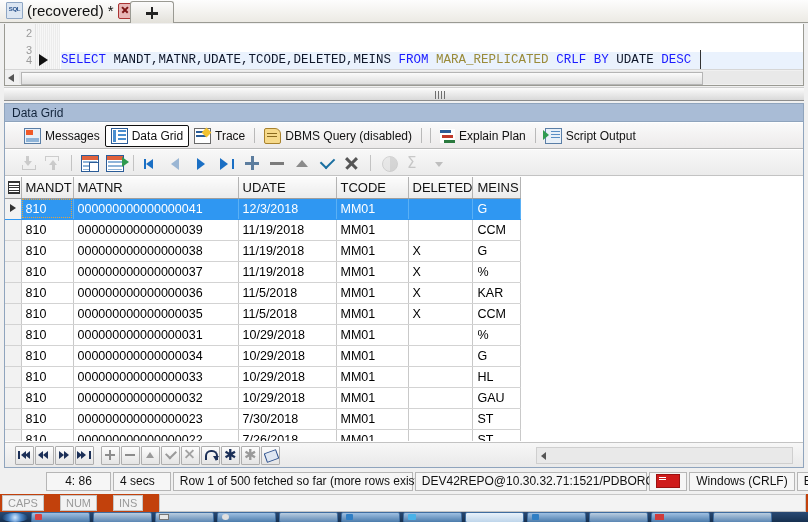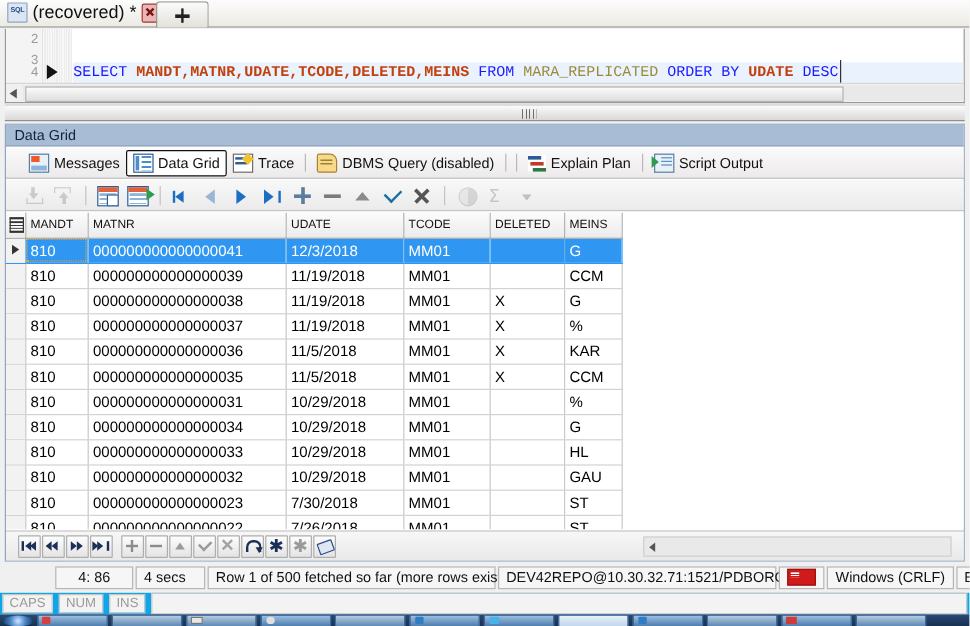--- a/index.html
+++ b/index.html
@@ -74,21 +74,21 @@
     border-left:9px solid #111;border-top:6px solid transparent;border-bottom:6px solid transparent;
   }
   .codeline{
     position:absolute;left:56px;top:28px;right:0;height:17px;
     background:#eaf2fd;
     font-family:"Liberation Mono",monospace;font-size:12.5px;
     white-space:pre;line-height:17px;letter-spacing:0px;
   }
   .kw{color:#1a1aff;margin-top:48px;}
   .tbl{color:#9a8b3a;}
-  .id{color:#c2410c;font-weight:bold;}
+  .id{color:#0f172a;}
   .caret{
     position:absolute;left:695px;top:26px;width:1px;height:20px;background:#333;
   }
   .hscroll{
     position:absolute;left:0;bottom:0;width:100%;height:15px;
     background:#f0f0f0;border-top:1px solid #d6d6d6;
   }
   .hscroll .track{
     position:absolute;left:14px;right:0;top:1px;height:13px;
     background:#e9e9e9;
@@ -212,21 +212,21 @@
   }
   table.dg{border-collapse:collapse;table-layout:fixed;font-size:12.5px;}
   table.dg th,table.dg td{
     border-right:1px solid #c9c9c9;border-bottom:1px solid #d3d3d3;
     padding:0 0 0 4px;height:21px;text-align:left;font-weight:normal;
     white-space:nowrap;overflow:hidden;box-sizing:border-box;
   }
   table.dg th{
     background:linear-gradient(#fcfcfc,#ebebeb);
     border-bottom:1px solid #9d9d9d;border-right:1px solid #b3b3b3;
-    font-size:10px;color:#111;height:21px;
+    font-size:13px;color:#111;height:21px;
   }
   th.corner,td.rowhdr{
     width:16px;padding:0;background:linear-gradient(#fcfcfc,#ebebeb);
     border-right:1px solid #b3b3b3;position:relative;
   }
   td.rowhdr{background:#f2f2f2;border-bottom:1px solid #d3d3d3;}
   .corner-glyph{
     position:absolute;left:3px;top:4px;width:10px;height:11px;
     border:1px solid #333;
     background:repeating-linear-gradient(#333 0 1px,#fff 1px 2.6px);
@@ -304,21 +304,21 @@
   .sb-conn{width:232px;}
   .sb-flagbox{width:42px;justify-content:center;padding:0;}
   .flag{width:22px;height:12px;background:#cf1b1b;position:relative;border:1px solid #9c1111;}
   .flag:after{content:"";position:absolute;left:2px;top:2px;width:7px;height:4px;
     background:repeating-linear-gradient(#fff 0 1px,#cf1b1b 1px 2px);}
   .sb-eol{width:110px;}
   .sb-mod{flex:1;}
 
   .keysbar{
     position:absolute;left:0;top:494px;width:808px;height:18px;
-    background:#0ea5e9;display:flex;align-items:center;padding-left:2px;gap:5px;box-sizing:border-box;
+    background:#c2410c;display:flex;align-items:center;padding-left:2px;gap:16px;box-sizing:border-box;
   }
   .kb{
     height:16px;border:1px solid #c6c6c6;background:#f3f3f3;
     display:flex;align-items:center;padding:0 5px;font-size:11px;color:#9a9a9a;box-sizing:border-box;
   }
   .kb-rest{flex:1;border:1px solid #c6c6c6;height:16px;background:#f3f3f3;margin-right:2px;}
 
   
   .taskbar{
     position:absolute;left:0;top:512px;width:808px;height:10px;
@@ -361,21 +361,21 @@
   <div class="editor-wrap">
     <div class="gutter">
       <span class="lnum" style="top:3px">2</span>
       <span class="lnum" style="top:20px">3</span>
       <span class="lnum" style="top:30px">4</span>
       <span class="lnum" style="top:44px">5</span>
     </div>
     <div class="gutter2"></div>
     <div class="stmt-arrow"></div>
 
-    <div class="codeline"><span class="kw">SELECT</span><span class="id"> MANDT,MATNR,UDATE,TCODE,DELETED,MEINS </span><span class="kw">FROM</span><span class="tbl"> MARA_REPLICATED </span><span class="kw">ORDER BY</span><span class="id"> UDATE </span><span class="kw">DESC</span></div>
+    <div class="codeline"><span class="kw">SELECT</span><span class="id"> MANDT,MATNR,UDATE,TCODE,DELETED,MEINS </span><span class="kw">FROM</span><span class="tbl"> MARA_REPLICATED </span><span class="kw">CRLF BY</span><span class="id"> UDATE </span><span class="kw">DESC</span></div>
     <div class="caret"></div>
 
     <div class="hscroll">
       <div class="track"></div>
       <div class="larr"></div>
       <div class="thumb"></div>
     </div>
   </div>
 
   <div class="splitter">

